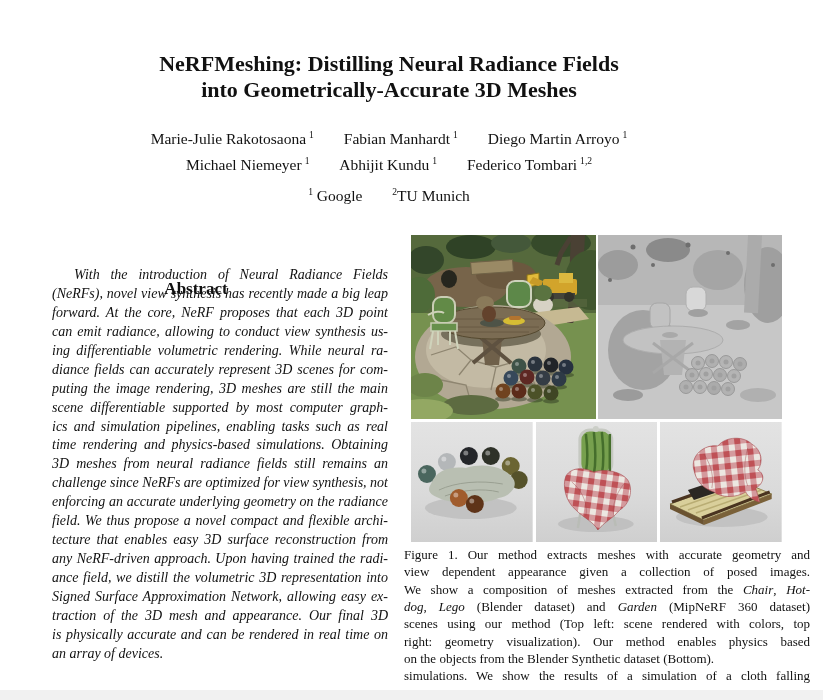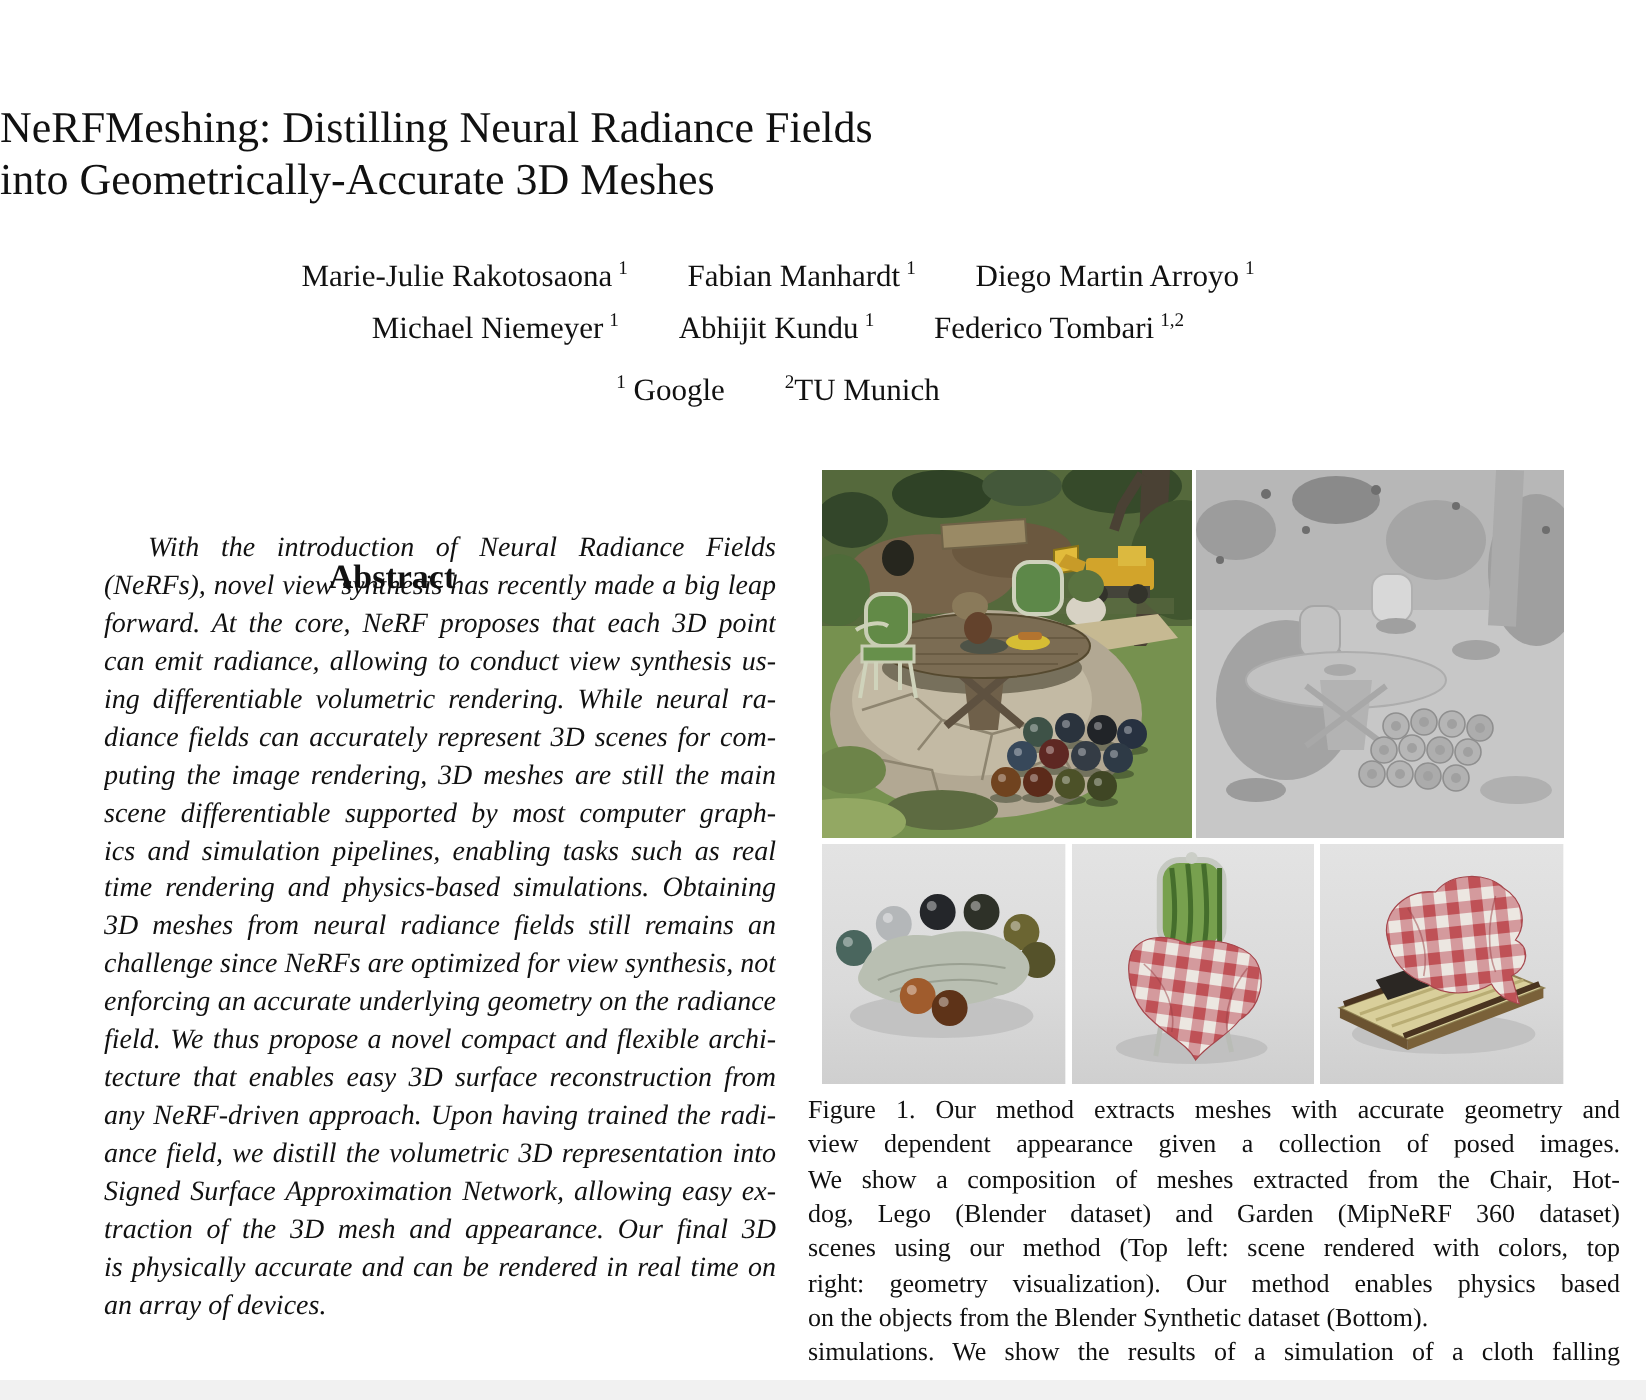--- a/index.html
+++ b/index.html
@@ -1,20 +1,20 @@
 <!DOCTYPE html>
 <html><head>
 <meta charset="utf-8">
 <style>
   html,body{margin:0;padding:0;background:#ffffff;}
   .page{position:relative;width:823px;height:700px;background:#ffffff;overflow:hidden;
         font-family:"Liberation Serif", serif;color:#111;}
   
-  .title{position:absolute;left:0;top:36px;width:778px;
-         font-size:22px;font-weight:normal;line-height:26px;}
+  .title{position:absolute;left:0;top:36px;width:778px;text-align:center;
+         font-size:22px;font-weight:bold;line-height:26px;}
   .title .tline{display:block;}
   .authors{position:absolute;left:0;top:124px;width:778px;text-align:center;
            font-size:15.5px;line-height:22px;}
   .author{margin:0 13px;white-space:nowrap;}
   sup{font-size:62%;vertical-align:super;}
   .author sup{margin-left:3px;}
   .affils{position:absolute;left:0;top:186px;width:778px;text-align:center;font-size:15.5px;}
   .affil{margin:0 13px;white-space:nowrap;}
   
   .abs-heading{position:absolute;left:4px;top:231px;width:384px;text-align:center;
@@ -29,21 +29,21 @@
   .figure{position:absolute;left:411px;top:235px;width:371px;}
   .fig-top{display:flex;gap:2px;height:184px;}
   .fig-bottom{display:flex;gap:3px;height:120px;margin-top:3px;}
   .fig-bottom svg{flex:1;}
   svg{display:block;}
   
   .caption{position:absolute;left:404px;top:546px;width:406px;font-size:13px;}
   .cline{height:17.35px;line-height:17.35px;overflow:hidden;
          text-align:justify;}
   .cline.jl{text-align-last:justify;}
-  .it{}
+  .it{font-style:italic;}
   .footer-strip{position:absolute;left:0;top:690px;width:823px;height:10px;background:#f1f1f1;}
 </style>
 </head>
 <body>
 
 <div class="page">
 
   <h1 class="title">
     <span class="tline">NeRFMeshing: Distilling Neural Radiance Fields</span>
     <span class="tline">into Geometrically-Accurate 3D Meshes</span>

